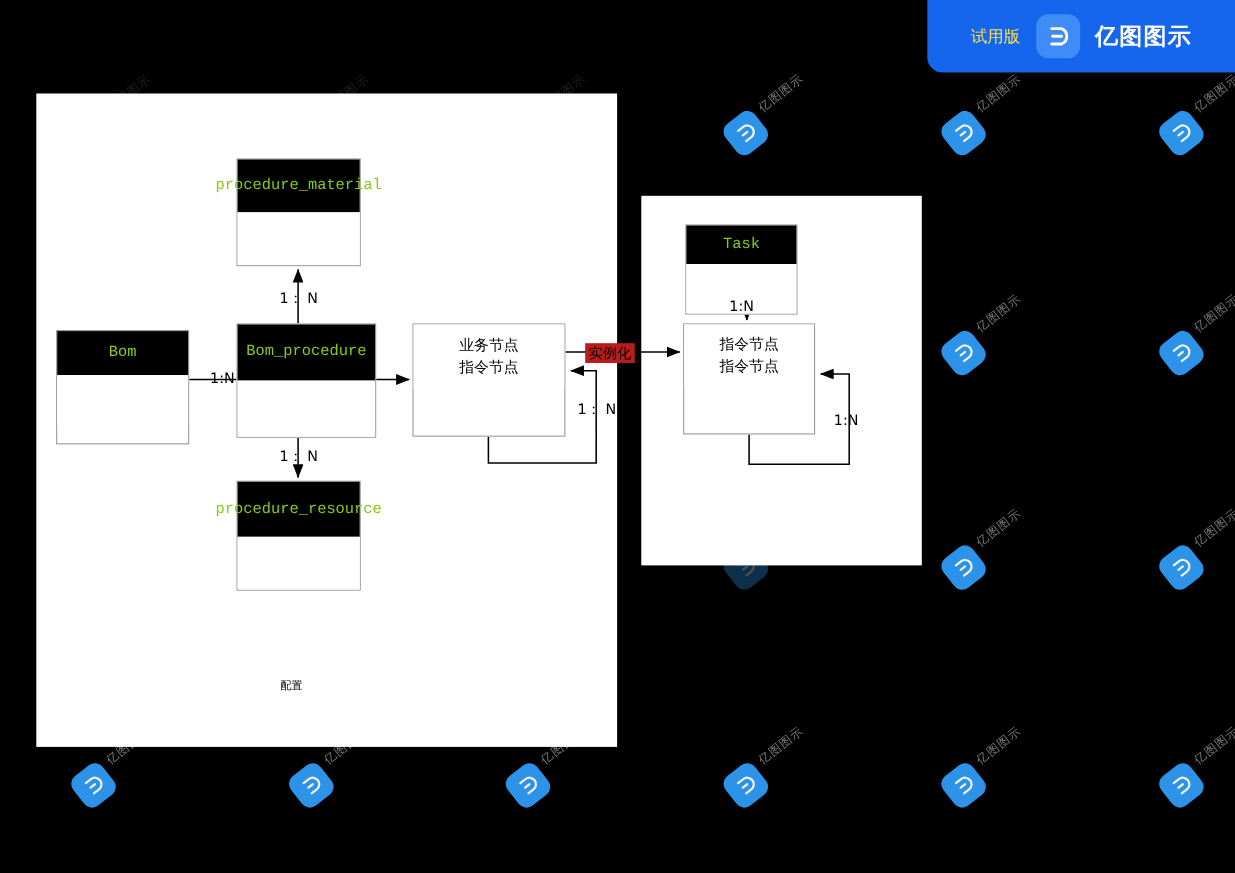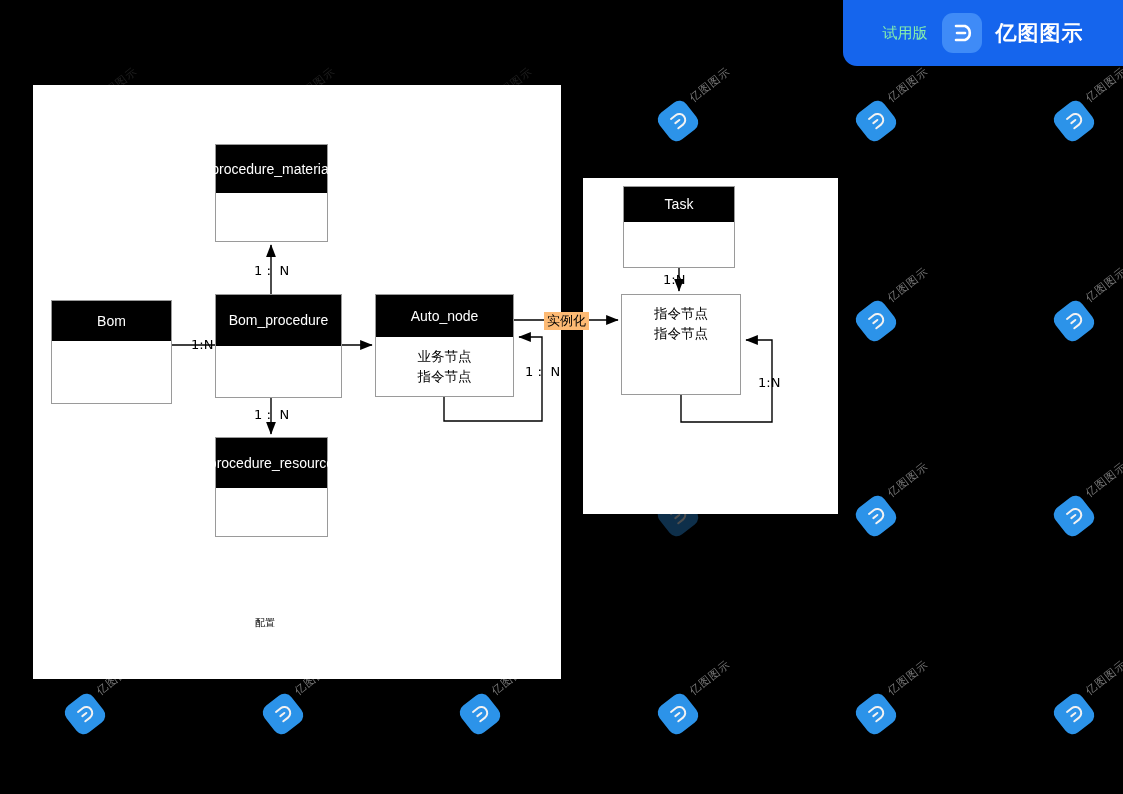--- a/index.html
+++ b/index.html
@@ -23,40 +23,40 @@
   }
   .wm.on-light .wm-logo{opacity:.30;}
   .wm.on-light .wm-text{opacity:.22;}
 
   
   #trial-badge{
     position:absolute;right:0;top:0;width:280px;height:66px;background:#1565ED;
     border-bottom-left-radius:14px;z-index:40;
     display:flex;align-items:center;justify-content:center;gap:14px;
   }
-  #trial-badge .trial-text{color:#86efac;font-size:15px;font-family:"DejaVu Sans",sans-serif;}
+  #trial-badge .trial-text{color:#fde047;font-size:15px;font-family:"DejaVu Sans",sans-serif;}
   #trial-badge .brand-logo{
     width:40px;height:40px;border-radius:11px;background:#3f8bf7;
     display:flex;align-items:center;justify-content:center;
   }
   #trial-badge .brand-name{
     color:#ffffff;font-size:21px;font-weight:bold;font-family:"DejaVu Sans",sans-serif;letter-spacing:1px;
   }
 
   
   .panel{position:absolute;background:#ffffff;z-index:5;}
   #panel-config{left:33px;top:85px;width:528px;height:594px;}
   #panel-runtime{left:583px;top:178px;width:255px;height:336px;}
 
   
   .entity{position:absolute;z-index:20;border:1px solid #9a9a9a;box-sizing:border-box;background:#ffffff;}
   .entity .hdr{
-    background:#000000;color:#ffffff;display:flex;align-items:center;justify-content:center;
+    background:#000000;color:#84cc16;display:flex;align-items:center;justify-content:center;
     text-align:center;line-height:1.2;box-sizing:border-box;padding:2px 4px;
-    font-size:14px;font-family:Liberation Sans, sans-serif;
+    font-size:14px;font-family:Liberation Mono, monospace;
   }
   .entity .body{
     background:#ffffff;color:#000000;display:flex;flex-direction:column;align-items:center;
     justify-content:center;text-align:center;line-height:1.45;box-sizing:border-box;
     font-size:13.5px;font-family:"DejaVu Sans",sans-serif;
   }
 
   #ent-procedure-material{left:215px;top:144px;width:113px;height:98px;}
   #ent-procedure-material .hdr{height:48px;}
   #ent-procedure-material .body{height:48px;}
@@ -70,21 +70,21 @@
   #ent-bom-procedure .body{height:51px;}
 
   #ent-procedure-resource{left:215px;top:437px;width:113px;height:100px;}
   #ent-procedure-resource .hdr{height:50px;}
   #ent-procedure-resource .body{height:48px;}
 
   #ent-auto-node{left:375px;top:294px;width:139px;height:103px;}
   #ent-auto-node .hdr{height:42px;}
   #ent-auto-node .body{height:59px;}
 
-  #ent-task{left:623px;top:186px;width:112px;height:82px;}
+  #ent-task{left:623px;top:204px;width:102px;height:82px;}
   #ent-task .hdr{height:35px;}
   #ent-task .body{height:45px;}
 
   #ent-task-node{left:621px;top:294px;width:120px;height:101px;}
   #ent-task-node .hdr{height:42px;}
   #ent-task-node .body{height:57px;}
 
   
   #connectors{position:absolute;inset:0;z-index:15;pointer-events:none;}
 
@@ -361,21 +361,20 @@
   <div class="hdr">Bom_procedure</div>
   <div class="body"></div>
 </div>
 
 <div class="entity" id="ent-procedure-resource">
   <div class="hdr">procedure_resource</div>
   <div class="body"></div>
 </div>
 
 <div class="entity" id="ent-auto-node">
-  <div class="hdr">Auto_node</div>
   <div class="body">
     <span>业务节点</span>
     <span>指令节点</span>
   </div>
 </div>
 
 <div class="entity" id="ent-task">
   <div class="hdr">Task</div>
   <div class="body"></div>
 </div>
@@ -384,21 +383,21 @@
   <div class="body">
     <span>指令节点</span>
     <span>指令节点</span>
   </div>
 </div>
 
 <div class="edge-label" style="left:254px;top:262px;">1： N</div>
 <div class="edge-label" style="left:191px;top:337px;">1:N</div>
 <div class="edge-label" style="left:254px;top:406px;">1： N</div>
 <div class="edge-label" style="left:525px;top:363px;">1： N</div>
-<div class="edge-label" style="left:544px;top:312px;background:#fdba74;padding:0 3px;">实例化</div>
+<div class="edge-label" style="left:532px;top:312px;background:#b91c1c;padding:0 3px;">实例化</div>
 <div class="edge-label" style="left:663px;top:272px;">1:N</div>
 <div class="edge-label" style="left:758px;top:375px;">1:N</div>
 
 <div class="panel-label" style="left:255px;top:616px;">配置</div>
 
 <div id="trial-badge">
   <span class="trial-text">试用版</span>
   <span class="brand-logo">
     <svg width="26" height="26" viewBox="0 0 26 26">
       <path d="M7 6 L16 6 A7.5 7.5 0 0 1 16 20 L7 20" fill="none" stroke="#ffffff" stroke-width="2.6" stroke-linecap="round"></path>

